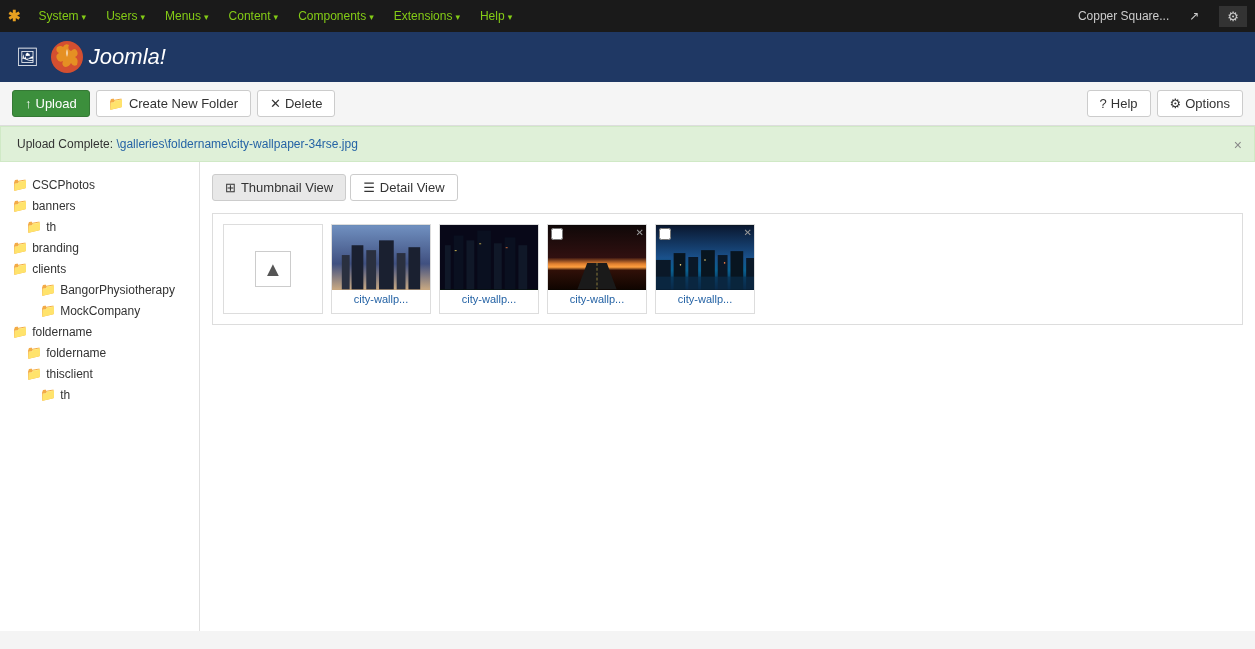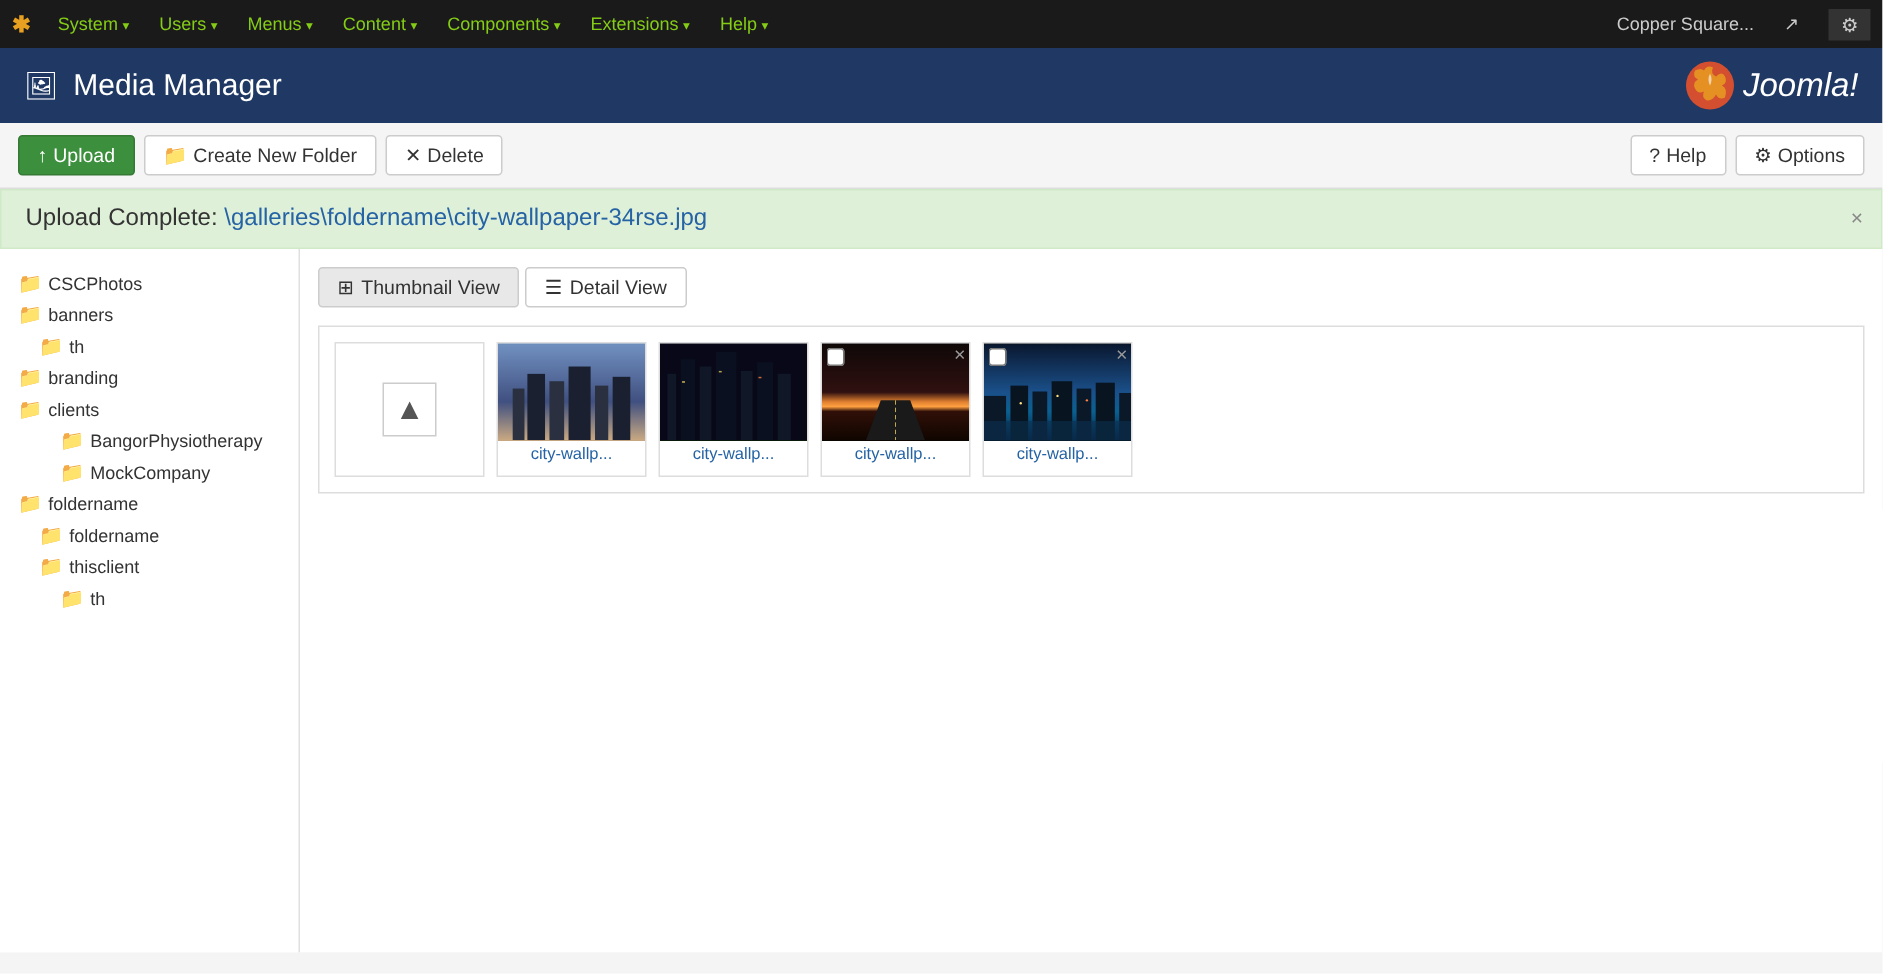--- a/index.html
+++ b/index.html
@@ -143,21 +143,21 @@
       position: relative;
     }
     .message-area .message-title {
       color: #2d6a2d;
       font-weight: bold;
       font-size: 14px;
       margin-bottom: 2px;
     }
     .message-area .message-body {
       color: #333;
-      font-size: 16px;
+      font-size: 12px;
     }
     .message-area .message-body a {
       color: #2563a5;
       text-decoration: none;
     }
     .message-close {
       position: absolute;
       right: 12px;
       top: 10px;
       background: none;
@@ -357,21 +357,20 @@
   <div class="spacer"></div>
   <div class="nav-right">
     <span class="site-link">Copper Square...</span>
     <span>↗</span>
     <button class="gear-btn">⚙</button>
   </div>
 </div>
 
 <div class="header-bar">
   <span class="header-icon">🖼</span>
-  <span class="header-title">Media Manager</span>
   <div class="joomla-logo">
     <svg class="joomla-flame" viewBox="0 0 36 36">
       <circle cx="18" cy="18" r="16" fill="#e8522a" opacity="0.9"></circle>
       <path d="M14 8 Q16 4 20 6 Q18 10 22 12 Q26 8 28 12 Q30 16 26 18 Q30 20 28 26 Q24 28 22 24 Q20 28 16 28 Q12 26 14 22 Q10 24 8 20 Q6 16 10 14 Q6 12 8 8 Q12 6 14 8Z" fill="#e8a020" opacity="0.8"></path>
       <path d="M18 10 Q20 14 18 18 Q16 14 18 10Z" fill="white" opacity="0.6"></path>
     </svg>
     <span class="joomla-logo-text">Joomla!</span>
   </div>
 </div>
 

